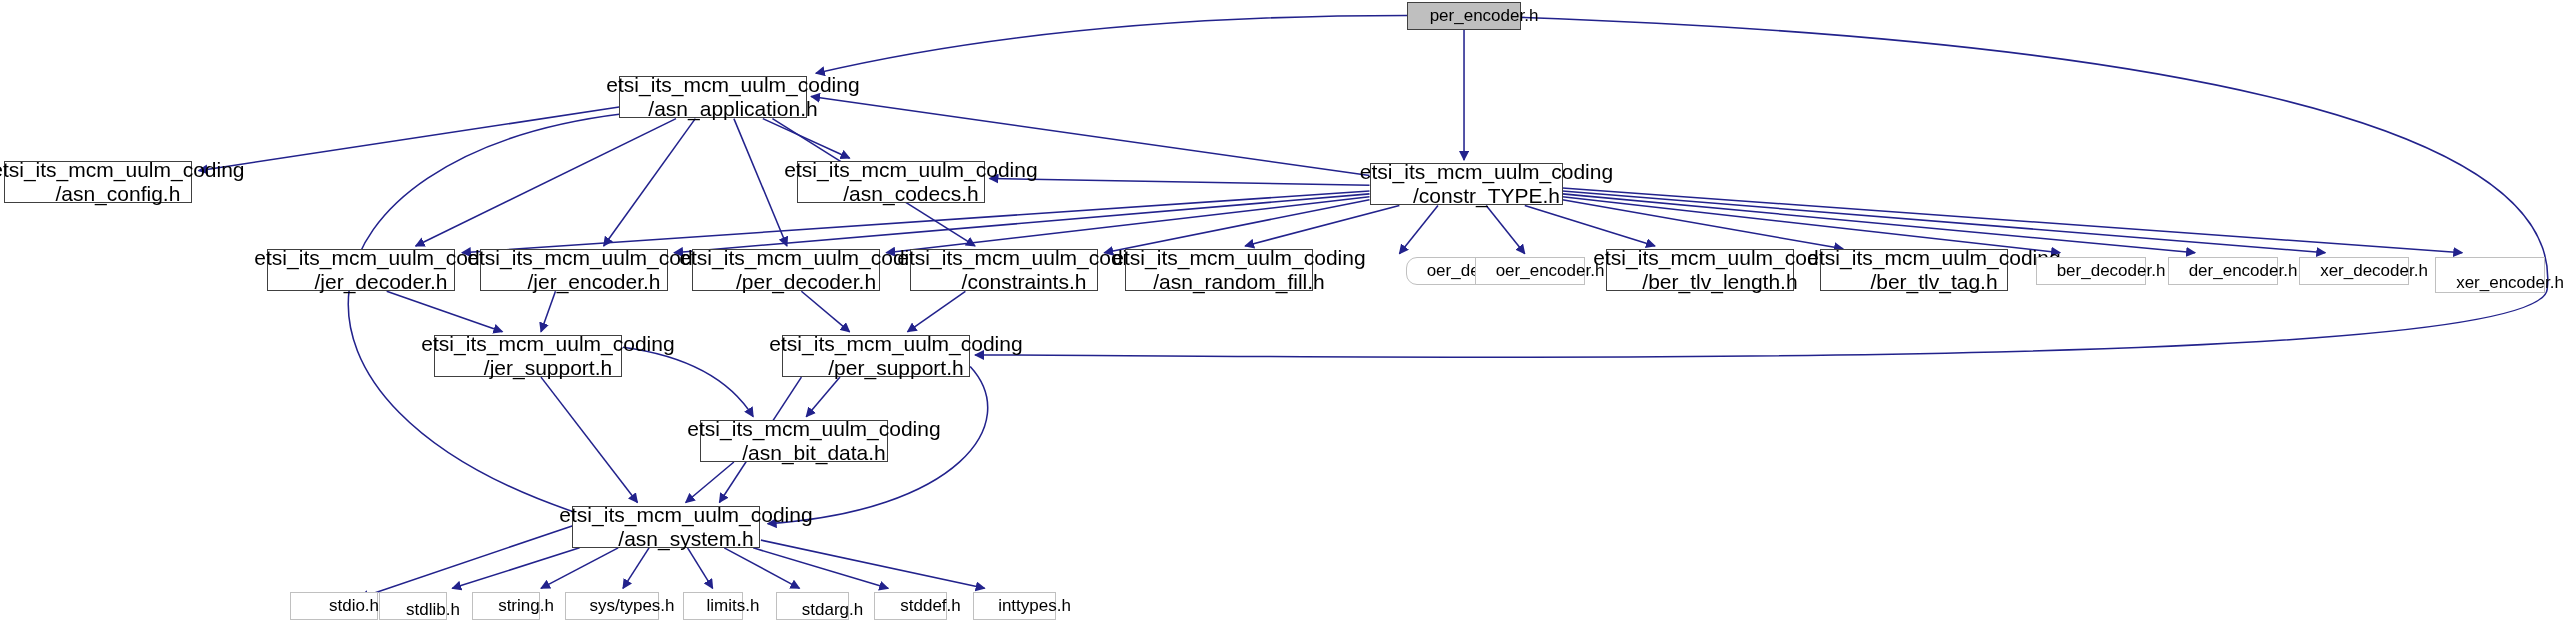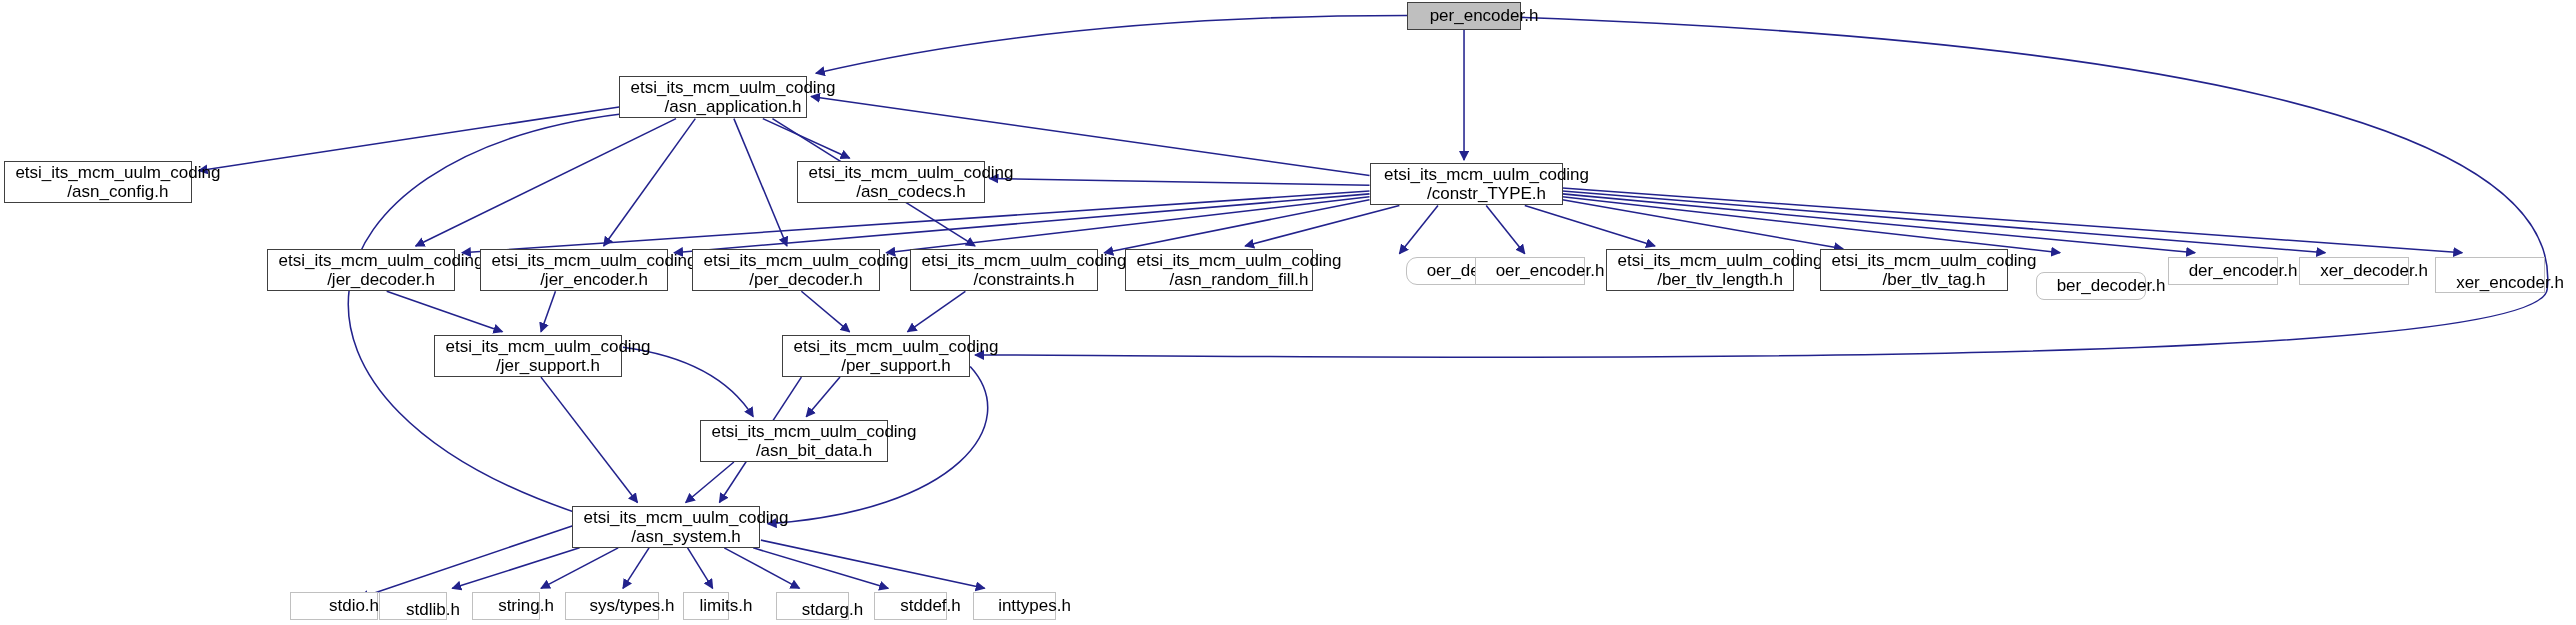--- a/index.html
+++ b/index.html
@@ -6,21 +6,21 @@
   #canvas{position:relative;width:2576px;height:625px;background:#ffffff;
           font-family:"Liberation Sans",sans-serif;overflow:hidden;}
   svg.edges{position:absolute;left:0;top:0;width:2576px;height:625px;}
   .node{position:absolute;box-sizing:border-box;display:flex;align-items:center;
         justify-content:center;text-align:center;line-height:1.12;color:#000000;
         white-space:pre;padding-left:40px;}
   .node.dark{border:1.5px solid #404040;background:#ffffff;}
   .node.light{border:1.5px solid #c0c0c0;background:#ffffff;}
   .node.root{border:1.5px solid #404040;background:#bfbfbf;}
   .node span{display:block;}
-  .lbl2{font-size:17px;}
+  .lbl2{font-size:21px;}
   .lbl1{font-size:17px;}
 </style>
 </head>
 <body>
 
 <div id="canvas">
   <svg class="edges" viewBox="0 0 2669 648" xmlns="http://www.w3.org/2000/svg">
     <defs>
       <marker id="arrow" viewBox="0 0 10 10" refX="9" refY="5" markerWidth="6.5" markerHeight="6.5" orient="auto-start-reverse">
         <path d="M 0 0 L 10 5 L 0 10 z" fill="#22228c"></path>
@@ -91,35 +91,35 @@
       <div class="node dark" style="left: 910px; top: 249px; width: 188px; height: 42px;"><span class="lbl2">etsi_its_mcm_uulm_coding
 /constraints.h</span></div>
       <div class="node dark" style="left: 1125px; top: 249px; width: 188px; height: 42px;"><span class="lbl2">etsi_its_mcm_uulm_coding
 /asn_random_fill.h</span></div>
       <div class="node light" style="left: 1406px; top: 257px; width: 110px; height: 28px; border-radius: 11px;"><span class="lbl1">oer_decoder.h</span></div>
       <div class="node light" style="left: 1475px; top: 257px; width: 110px; height: 28px;"><span class="lbl1">oer_encoder.h</span></div>
       <div class="node dark" style="left: 1606px; top: 249px; width: 188px; height: 42px;"><span class="lbl2">etsi_its_mcm_uulm_coding
 /ber_tlv_length.h</span></div>
       <div class="node dark" style="left: 1820px; top: 249px; width: 188px; height: 42px;"><span class="lbl2">etsi_its_mcm_uulm_coding
 /ber_tlv_tag.h</span></div>
-      <div class="node light" style="left: 2036px; top: 272px; width: 110px; height: 28px; border-radius: 8px;"><span class="lbl1">ber_decoder.h</span></div>
+      <div class="node light" style="left: 2036px; top: 257px; width: 110px; height: 28px;"><span class="lbl1">ber_decoder.h</span></div>
       <div class="node light" style="left: 2168px; top: 257px; width: 110px; height: 28px;"><span class="lbl1">der_encoder.h</span></div>
       <div class="node light" style="left: 2299px; top: 257px; width: 110px; height: 28px;"><span class="lbl1">xer_decoder.h</span></div>
       <div class="node light" style="left: 2435px; top: 257px; width: 110px; height: 36px; align-items: flex-end;"><span class="lbl1">xer_encoder.h</span></div>
       <div class="node dark" style="left: 434px; top: 335px; width: 188px; height: 42px;"><span class="lbl2">etsi_its_mcm_uulm_coding
 /jer_support.h</span></div>
       <div class="node dark" style="left: 782px; top: 335px; width: 188px; height: 42px;"><span class="lbl2">etsi_its_mcm_uulm_coding
 /per_support.h</span></div>
       <div class="node dark" style="left: 700px; top: 420px; width: 188px; height: 42px;"><span class="lbl2">etsi_its_mcm_uulm_coding
 /asn_bit_data.h</span></div>
       <div class="node dark" style="left: 572px; top: 506px; width: 188px; height: 42px;"><span class="lbl2">etsi_its_mcm_uulm_coding
 /asn_system.h</span></div>
       <div class="node light" style="left: 290px; top: 592px; width: 88px; height: 28px;"><span class="lbl1">stdio.h</span></div>
       <div class="node light" style="left: 379px; top: 592px; width: 68px; height: 28px; align-items: flex-end;"><span class="lbl1">stdlib.h</span></div>
       <div class="node light" style="left: 472px; top: 592px; width: 68px; height: 28px;"><span class="lbl1">string.h</span></div>
       <div class="node light" style="left: 565px; top: 592px; width: 94px; height: 28px;"><span class="lbl1">sys/types.h</span></div>
-      <div class="node light" style="left: 683px; top: 592px; width: 46px; height: 28px;"><span class="lbl1">limits.h</span></div>
+      <div class="node light" style="left: 683px; top: 592px; width: 60px; height: 28px;"><span class="lbl1">limits.h</span></div>
       <div class="node light" style="left: 776px; top: 592px; width: 73px; height: 28px; align-items: flex-end;"><span class="lbl1">stdarg.h</span></div>
       <div class="node light" style="left: 874px; top: 592px; width: 73px; height: 28px;"><span class="lbl1">stddef.h</span></div>
       <div class="node light" style="left: 973px; top: 592px; width: 83px; height: 28px;"><span class="lbl1">inttypes.h</span></div>
     </div>
 </div>
 
 
 </body></html>

